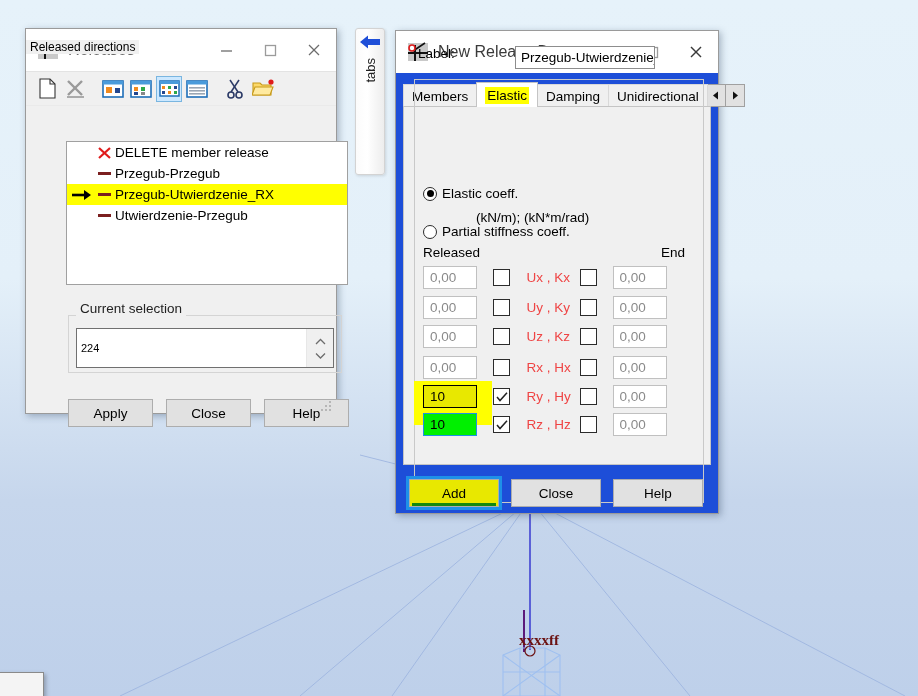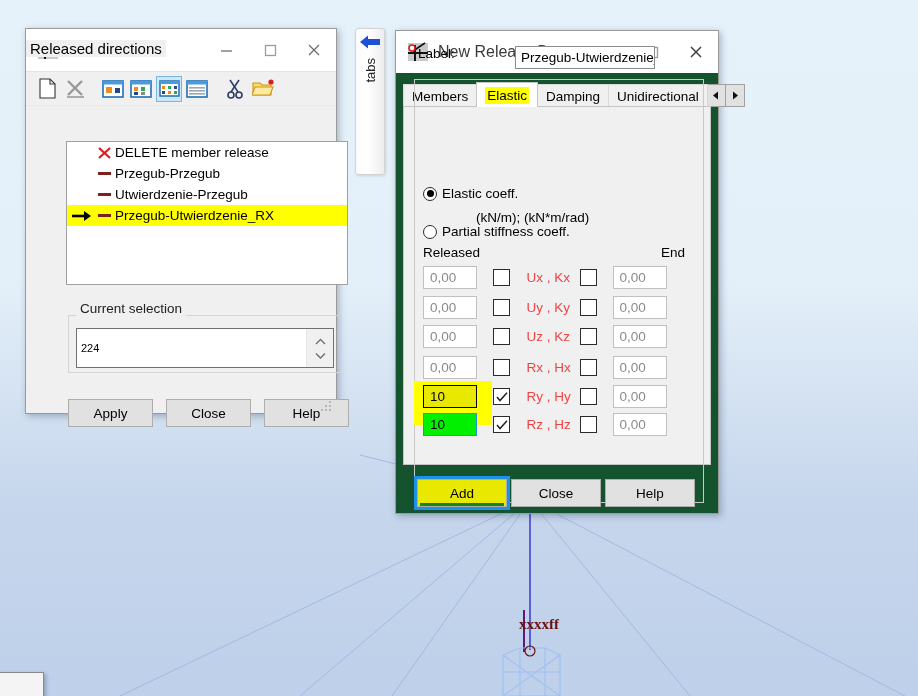--- a/index.html
+++ b/index.html
@@ -55,37 +55,37 @@
 
   
   #tabsCallout{position:absolute;left:355px;top:28px;width:28px;height:140px;
      background:linear-gradient(to right,#fbfbfb,#ffffff 40%,#ededed);
      border:1px solid #d3d3d3;border-radius:3px;display:flex;flex-direction:column;
      align-items:center;padding-top:5px;box-shadow:1px 1px 3px rgba(0,0,0,.12);}
   #tabsCallout .lbl{writing-mode:vertical-rl;transform:rotate(180deg);font-size:13px;color:#222;margin-top:4px;}
 
   
   #nrdWin{left:395px;top:30px;width:322px;height:482px;}
-  #nrdBody{position:absolute;left:0;top:42px;right:0;bottom:0;background:#14532d;}
+  #nrdBody{position:absolute;left:0;top:42px;right:0;bottom:0;background:#1d4ed8;}
   #tabstrip{position:absolute;left:7px;top:10px;right:7px;height:24px;display:flex;align-items:flex-end;}
   .tab{height:22px;padding:0 8px;display:flex;align-items:center;font-size:13.5px;color:#000;
        background:#f0f0f0;border:1px solid #d9d9d9;border-bottom:none;margin-right:-1px;position:relative;}
   .tab.active{background:#ffffff;height:24px;border-color:#c4c4c4;z-index:3;}
   .tab .hlmark{background:#ffff00;padding:1px 2px;}
   .tabnav{margin-left:auto;display:flex;}
   .navbtn{width:18px;height:21px;background:#e1e1e1;border:1px solid #a0a0a0;
           display:flex;align-items:center;justify-content:center;margin-left:-1px;}
   #tabpane{position:absolute;left:7px;top:33px;right:7px;bottom:48px;background:#f0f0f0;
            border:1px solid #c4c4c4;}
   #labelRow{position:absolute;left:22px;top:15px;right:14px;height:24px;display:flex;align-items:flex-start;}
   #labelRow .lab{font-size:13.5px;color:#000;width:97px;}
   #labelInput{width:140px;height:23px;background:#fff;border:1px solid #8d8d8d;box-sizing:border-box;
               font-size:13.5px;display:flex;align-items:center;padding-left:5px;overflow:hidden;white-space:nowrap;}
   #rdBox{position:absolute;left:18px;top:48px;right:14px;bottom:10px;border:1px solid #c9c9c9;}
-  #rdLab{position:absolute;left:26px;top:40px;background:#f0f0f0;padding:0 4px;font-size:15px;color:#000;}
+  #rdLab{position:absolute;left:26px;top:40px;background:#f0f0f0;padding:0 4px;font-size:12px;color:#000;}
   .radio-row{position:absolute;display:flex;align-items:center;font-size:13.5px;color:#000;}
   .radio{width:14px;height:14px;border:1.6px solid #2b2b2b;border-radius:50%;box-sizing:border-box;
          margin-right:5px;display:flex;align-items:center;justify-content:center;background:#fff;flex:0 0 auto;}
   .radio .dot{width:7px;height:7px;border-radius:50%;background:#000;}
   #unitsLine{position:absolute;left:138px;top:209px;font-size:13.5px;color:#000;white-space:nowrap;}
   #begEndRow{position:absolute;left:423px;top:245px;width:262px;display:flex;justify-content:space-between;
              font-size:13.5px;color:#000;}
   .frow{position:absolute;left:423px;width:244px;height:23px;display:flex;align-items:center;}
   .fin{width:64px;height:23px;box-sizing:border-box;background:#fff;border:1px solid #c0c0c0;
        font-size:13.5px;color:#8a8a8a;display:flex;align-items:center;padding-left:6px;position:relative;}
@@ -96,21 +96,21 @@
   .hlwrap{position:absolute;background:#ffff00;}
   .nrdbtns{position:absolute;left:8px;right:8px;bottom:9px;display:flex;gap:10px;justify-content:center;}
   .addbtn{position:relative;}
   .addbtn .focusring{position:absolute;inset:-4px;border:3px solid #1e90e8;}
   .addbtn .ylw{position:absolute;inset:0;background:#e8e800;}
   .addbtn .grnline{position:absolute;left:2px;right:2px;bottom:0px;height:3px;background:#118811;}
   .addbtn .cap{position:relative;z-index:4;}
 
   
   #annot{position:absolute;inset:0;pointer-events:none;}
-  #label3d{position:absolute;left:519px;top:616px;font-size:15px;color:#6b1111;
+  #label3d{position:absolute;left:519px;top:632px;font-size:15px;color:#6b1111;
            font-family:"Liberation Serif","DejaVu Serif",serif;font-weight:bold;}
   #cornerPanel{position:absolute;left:-4px;top:672px;width:46px;height:30px;background:#f4f4f4;
                border:1px solid #8a8a8a;box-shadow:2px 2px 4px rgba(0,0,0,.25);}
 </style>
 </head>
 <body>
 
 <div id="viewport">
   <svg width="918" height="696" viewBox="0 0 918 696">
     <g stroke="#9fb6e0" stroke-width="1" fill="none" opacity="0.9">
@@ -262,38 +262,38 @@
       </span>
       <span class="ltxt">DELETE member release</span>
     </div>
     <div class="lrow">
       <span class="mark"></span>
       <span class="dash">
           <i class="dashglyph"></i>
         </span>
       <span class="ltxt">Przegub-Przegub</span>
     </div>
-    <div class="lrow">
-      <span class="mark"></span>
-      <span class="dash">
-          <i class="dashglyph"></i>
-        </span>
-      <span class="ltxt">Utwierdzenie-Przegub</span>
-    </div>
     <div class="lrow hl">
       <span class="mark">
         <svg width="20" height="12">
             <line x1="0" y1="6" x2="13" y2="6" stroke="#000" stroke-width="2.6"></line>
             <path d="M12 1 L19 6 L12 11 Z" fill="#000"></path>
           </svg>
       </span>
       <span class="dash">
           <i class="dashglyph"></i>
         </span>
       <span class="ltxt">Przegub-Utwierdzenie_RX</span>
+    </div>
+    <div class="lrow">
+      <span class="mark"></span>
+      <span class="dash">
+          <i class="dashglyph"></i>
+        </span>
+      <span class="ltxt">Utwierdzenie-Przegub</span>
     </div>
   </div>
 
   <div class="groupbox" id="curSelBox"></div>
   <div class="grouplab" id="curSelLab">Current selection</div>
   <div id="curSelInput">
     <span class="val">224</span>
     <span class="spin">
       <svg width="11" height="7">
           <path d="M1 6 L5.5 1.5 L10 6" fill="none" stroke="#6d6d6d" stroke-width="1.3"></path>
@@ -467,21 +467,21 @@
   <span class="chk">
     <svg width="12" height="10">
         <path d="M1 5 L4 8.5 L11 0.8" fill="none" stroke="#222" stroke-width="1.5"></path>
       </svg>
   </span>
   <span class="dirlab">Rz  ,  Hz</span>
   <span class="chk" style="margin-left:0"></span>
   <span class="fin">0,00</span>
 </div>
 
-<div class="nrdbtns" style="position:absolute;left:403px;top:479px;width:306px;display:flex;gap:4px;justify-content:center;">
+<div class="nrdbtns" style="position:absolute;left:403px;top:479px;width:306px;display:flex;gap:12px;justify-content:center;">
   <span class="btn addbtn" style="width:88px;">
     <span class="focusring"></span>
     <span class="ylw"></span>
     <span class="grnline"></span>
     <span class="cap">Add</span>
   </span>
   <span class="btn" style="width:88px">Close</span>
   <span class="btn" style="width:88px">Help</span>
 </div>
 

